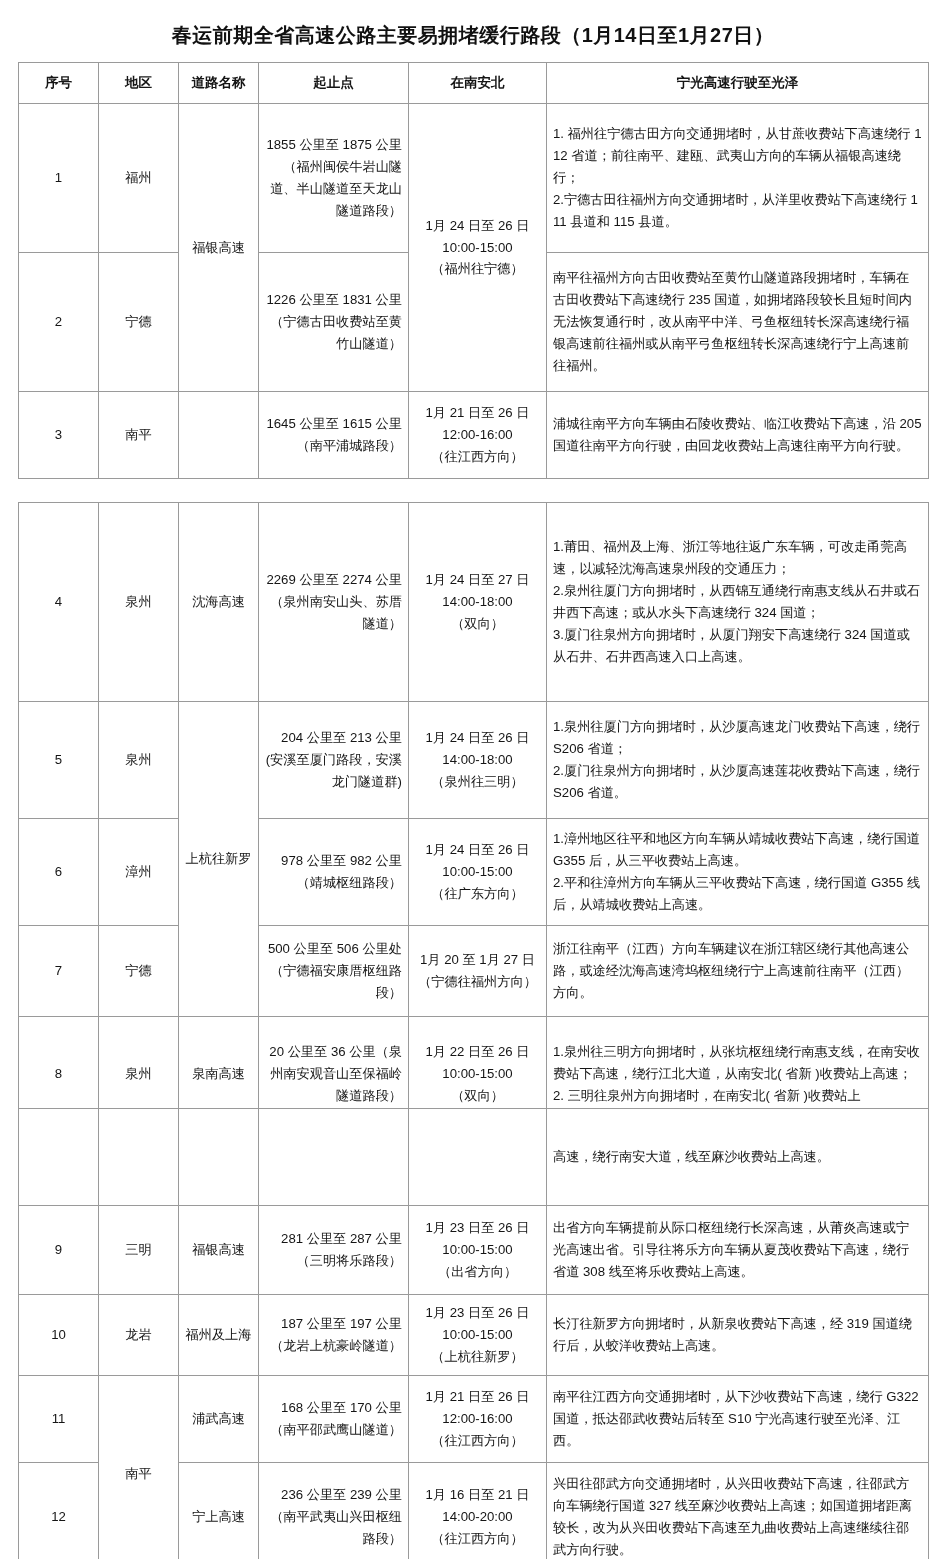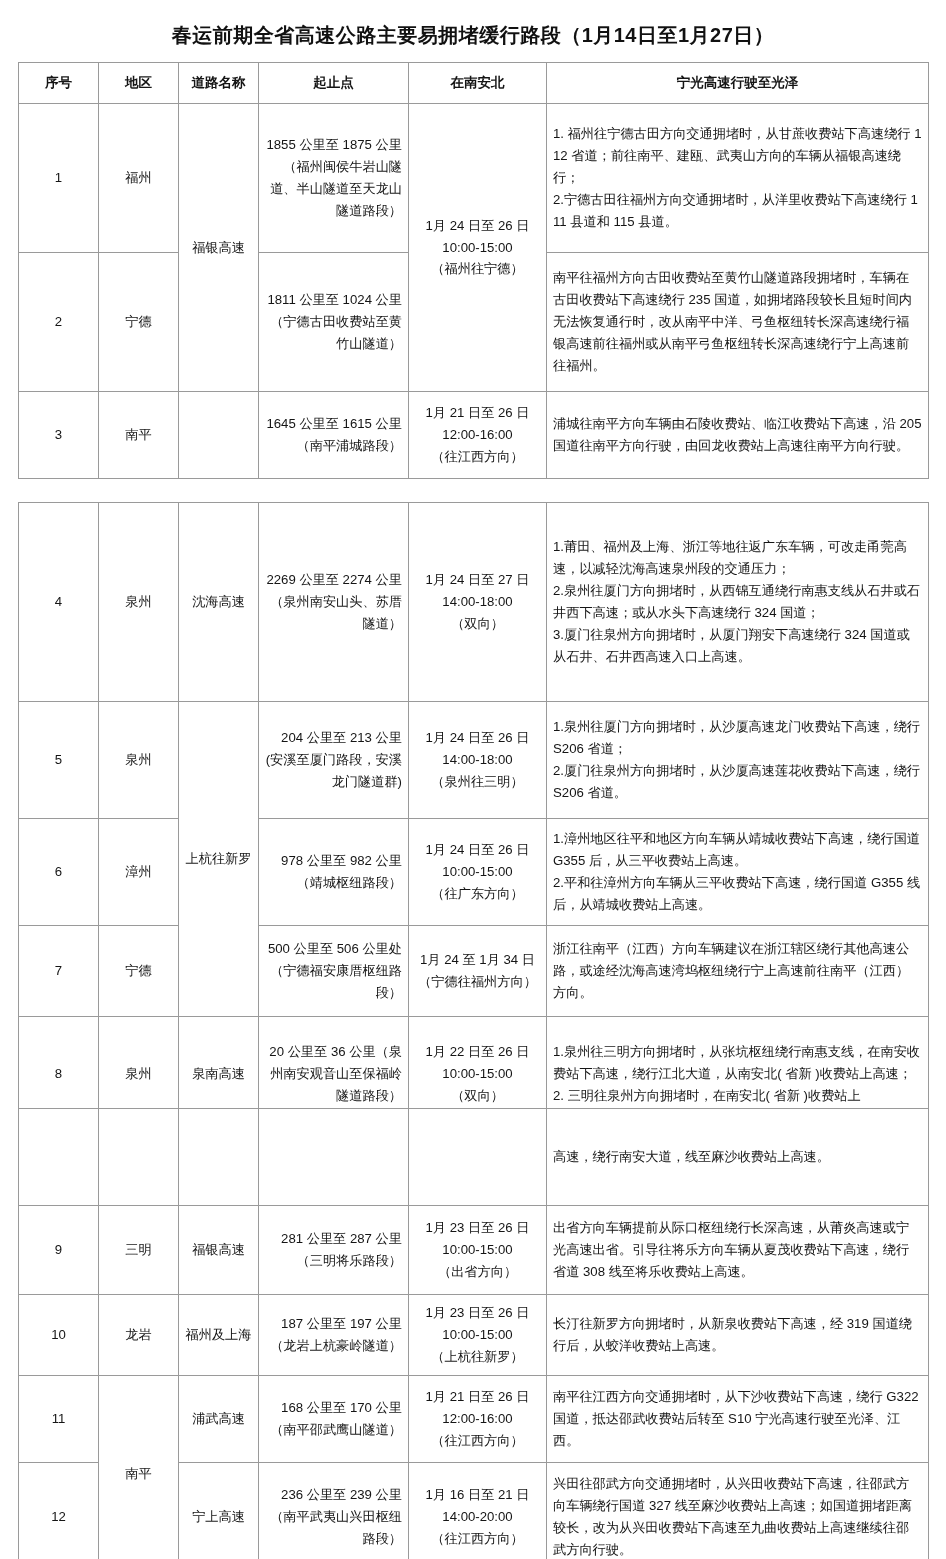--- a/index.html
+++ b/index.html
@@ -89,21 +89,21 @@
           <td class="c-range">1855 公里至 1875 公里（福州闽侯牛岩山隧道、半山隧道至天龙山隧道路段）</td>
           <td class="c-time" rowspan="2" style="white-space:pre-line">1月 24 日至 26 日
 10:00-15:00
 （福州往宁德）</td>
           <td class="c-alt" style="white-space:pre-line">1. 福州往宁德古田方向交通拥堵时，从甘蔗收费站下高速绕行 112 省道；前往南平、建瓯、武夷山方向的车辆从福银高速绕行；
 2.宁德古田往福州方向交通拥堵时，从洋里收费站下高速绕行 111 县道和 115 县道。</td>
         </tr>
         <tr>
           <td class="c-idx" style="height:130px">2</td>
           <td class="c-area">宁德</td>
-          <td class="c-range">1811 公里至 1024 公里（宁德古田收费站至黄竹山隧道）</td>
+          <td class="c-range">1226 公里至 1831 公里（宁德古田收费站至黄竹山隧道）</td>
           <td class="c-alt" style="white-space:pre-line">南平往福州方向古田收费站至黄竹山隧道路段拥堵时，车辆在古田收费站下高速绕行 235 国道，如拥堵路段较长且短时间内无法恢复通行时，改从南平中洋、弓鱼枢纽转长深高速绕行福银高速前往福州或从南平弓鱼枢纽转长深高速绕行宁上高速前往福州。</td>
         </tr>
         <tr>
           <td class="c-idx" style="height:78px">3</td>
           <td class="c-area">南平</td>
           <td class="c-road"></td>
           <td class="c-range">1645 公里至 1615 公里（南平浦城路段）</td>
           <td class="c-time" style="white-space:pre-line">1月 21 日至 26 日
 12:00-16:00
 （往江西方向）</td>
@@ -154,21 +154,21 @@
           <td class="c-time" style="white-space:pre-line">1月 24 日至 26 日
 10:00-15:00
 （往广东方向）</td>
           <td class="c-alt mid" style="white-space:pre-line">1.漳州地区往平和地区方向车辆从靖城收费站下高速，绕行国道 G355 后，从三平收费站上高速。
 2.平和往漳州方向车辆从三平收费站下高速，绕行国道 G355 线后，从靖城收费站上高速。</td>
         </tr>
         <tr>
           <td class="c-idx" style="height:82px">7</td>
           <td class="c-area">宁德</td>
           <td class="c-range">500 公里至 506 公里处（宁德福安康厝枢纽路段）</td>
-          <td class="c-time" style="white-space:pre-line">1月 24 至 1月 34 日
+          <td class="c-time" style="white-space:pre-line">1月 20 至 1月 27 日
 （宁德往福州方向）</td>
           <td class="c-alt mid" style="white-space:pre-line">浙江往南平（江西）方向车辆建议在浙江辖区绕行其他高速公路，或途经沈海高速湾坞枢纽绕行宁上高速前往南平（江西）方向。</td>
         </tr>
         <tr>
           <td class="c-idx" style="height:106px">8</td>
           <td class="c-area">泉州</td>
           <td class="c-road">泉南高速</td>
           <td class="c-range">20 公里至 36 公里（泉州南安观音山至保福岭隧道路段）</td>
           <td class="c-time" style="white-space:pre-line">1月 22 日至 26 日
 10:00-15:00

